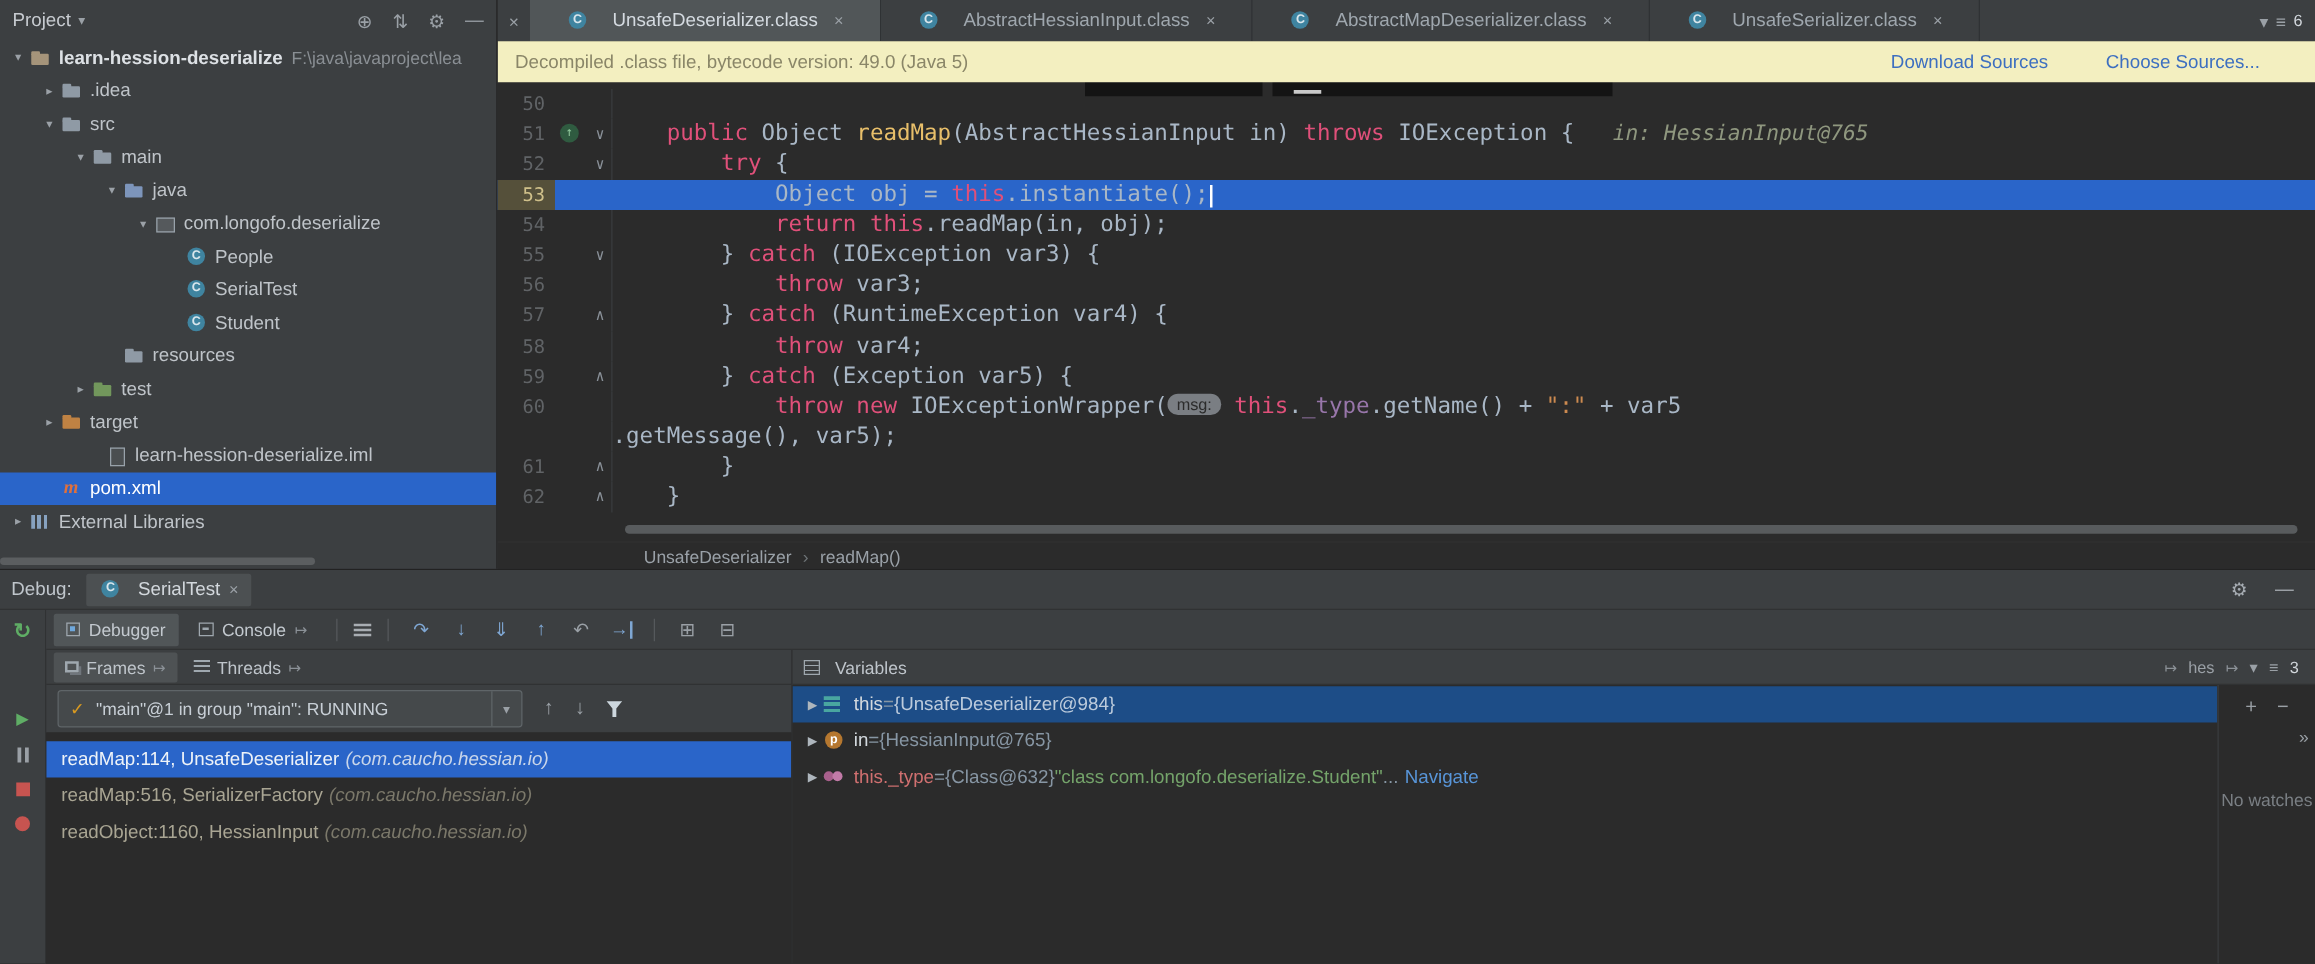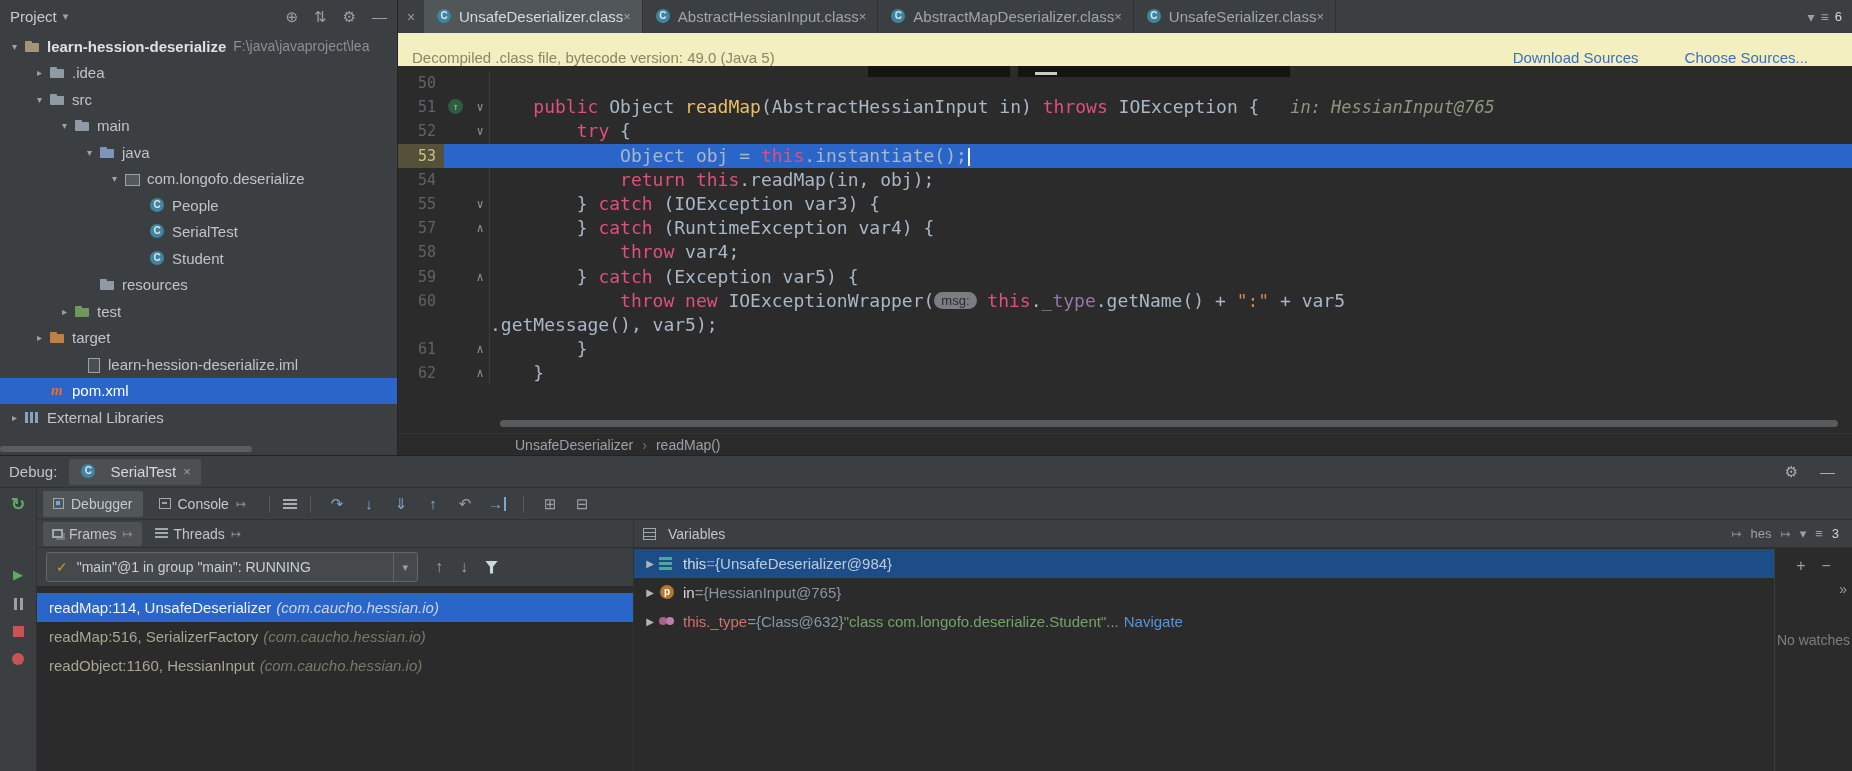--- a/index.html
+++ b/index.html
@@ -31,27 +31,27 @@
   .icn.iml::before{content:"";position:absolute;left:4px;top:2px;width:10px;height:13px;border:1px solid #98a2aa;background:#4a4e50}
   .icn.maven::before{content:"m";position:absolute;left:3px;top:0;color:#e0703c;font:italic bold 15px/17px "Liberation Serif",serif}
   .icn.lib::before{content:"";position:absolute;left:2px;top:3px;width:14px;height:11px;background:repeating-linear-gradient(90deg,#87a2c0 0 3px,transparent 3px 5px)}
   .p-scroll{position:absolute;bottom:3px;left:0;width:252px;height:6px;background:#5b5e60;border-radius:3px}
 
   
   .editor{flex:1;display:flex;flex-direction:column;min-width:0}
   .tabbar{height:33px;flex:none;display:flex;align-items:stretch;background:#3c3f41}
   .tab-close-left{width:26px;display:flex;align-items:center;justify-content:center;color:#9aa0a6;font-size:14px}
   #tabs{display:flex;align-items:stretch}
-  .tab{display:flex;align-items:center;gap:0;padding:0 11px;border-right:1px solid #2f3234;color:#9fa7ae;font-size:15px;cursor:default}
+  .tab{display:flex;align-items:center;gap:13px;padding:0 29px;border-right:1px solid #2f3234;color:#9fa7ae;font-size:15px;cursor:default}
   .tab.active{background:#515658;color:#d4dae0}
   .tab .x{color:#9aa0a6;font-size:13px}
   .tab-right{margin-left:auto;display:flex;align-items:center;gap:6px;padding:0 10px;color:#9aa0a6;font-size:14px}
   .tab-right .badge{color:#d2d7dc;font-size:13px}
 
-  .notif{height:33px;flex:none;background:#f3efc0;display:flex;align-items:flex-end;padding:0 14px;font-size:15px;color:#8a8668}
+  .notif{height:33px;flex:none;background:#f3efc0;display:flex;align-items:center;padding:0 14px;font-size:15px;color:#8a8668}
   .notif-links{margin-left:auto;display:flex;gap:46px;padding-right:30px}
   .notif-links a{color:#3d6fc0;cursor:pointer;text-decoration:none}
 
   .codewrap{position:relative;flex:1;overflow:hidden;background:#2b2b2b;padding-top:5px}
   .cl{display:flex;height:24.2px;line-height:24.2px;font-family:"DejaVu Sans Mono",monospace;font-size:18px}
   .cl .ln{width:46px;flex:none;text-align:right;padding-right:8px;color:#606366;font-size:15px}
   .cl .gico{width:26px;flex:none;position:relative}
   .cl .fold{width:20px;flex:none;color:#8a9199;font-size:12px;text-align:center;box-shadow:inset -1px 0 0 #3a3d3f}
   .cl .codetext{white-space:pre}
   .cl.exec{background:#2a65c9}
@@ -321,20 +321,26 @@
               <span class="fold"></span>
               <span class="codetext"><span class="t-d">            </span><span class="t-kw">return </span><span class="t-kw">this</span><span class="t-d">.readMap(in, obj);</span></span>
             </div>
             <div class="cl">
               <span class="ln">55</span>
               <span class="gico"></span>
               <span class="fold">∨</span>
               <span class="codetext"><span class="t-d">        } </span><span class="t-kw">catch</span><span class="t-d"> (IOException var3) {</span></span>
             </div>
             <div class="cl">
+              <span class="ln">56</span>
+              <span class="gico"></span>
+              <span class="fold"></span>
+              <span class="codetext"><span class="t-d">            </span><span class="t-kw">throw </span><span class="t-d">var3;</span></span>
+            </div>
+            <div class="cl">
               <span class="ln">57</span>
               <span class="gico"></span>
               <span class="fold">∧</span>
               <span class="codetext"><span class="t-d">        } </span><span class="t-kw">catch</span><span class="t-d"> (RuntimeException var4) {</span></span>
             </div>
             <div class="cl">
               <span class="ln">58</span>
               <span class="gico"></span>
               <span class="fold"></span>
               <span class="codetext"><span class="t-d">            </span><span class="t-kw">throw </span><span class="t-d">var4;</span></span>

